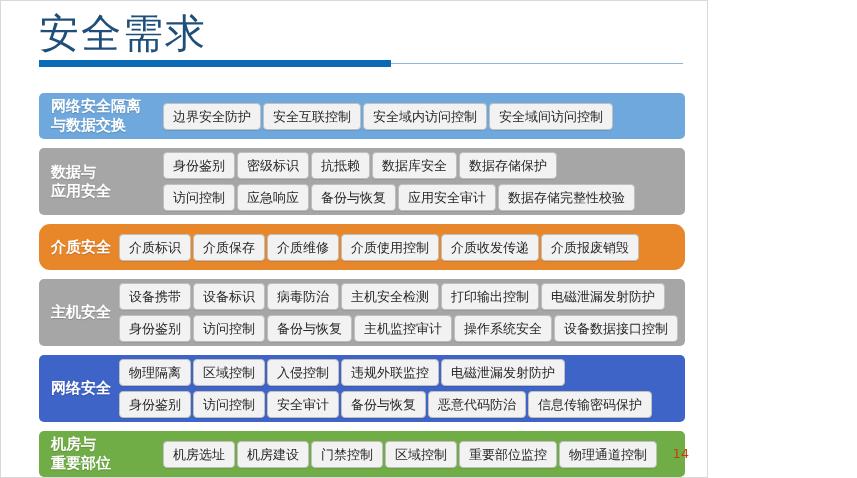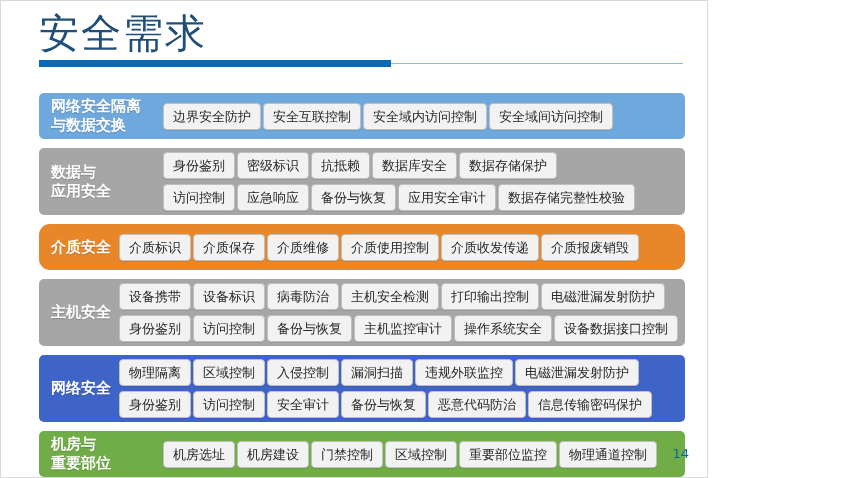--- a/index.html
+++ b/index.html
@@ -92,21 +92,21 @@
     white-space:nowrap;
     box-shadow:0 1px 0 rgba(0,0,0,.08);
   }
 
   
   .band.h-single{min-height:46px;}
   .band.h-double{min-height:58px;}
 
   .pagenum{
     position:absolute;right:18px;bottom:16px;
-    font-size:13px;color:#0369a1;
+    font-size:13px;color:#c2410c;
   }
 </style>
 </head>
 <body>
 
 <div class="slide">
 
   <div class="title-wrap">
     <div class="title">安全需求</div>
   </div>
@@ -183,21 +183,20 @@
           </div>
         </div>
       </div>
       <div class="band blue-dark h-double" style="background: rgb(63, 100, 200);">
         <div class="band-label w-one">网络安全</div>
         <div class="chips">
           <div class="chip-row">
             <div class="chip">物理隔离</div>
             <div class="chip">区域控制</div>
             <div class="chip">入侵控制</div>
-            <div class="chip">漏洞扫描</div>
             <div class="chip">违规外联监控</div>
             <div class="chip">电磁泄漏发射防护</div>
           </div>
           <div class="chip-row">
             <div class="chip">身份鉴别</div>
             <div class="chip">访问控制</div>
             <div class="chip">安全审计</div>
             <div class="chip">备份与恢复</div>
             <div class="chip">恶意代码防治</div>
             <div class="chip">信息传输密码保护</div>

